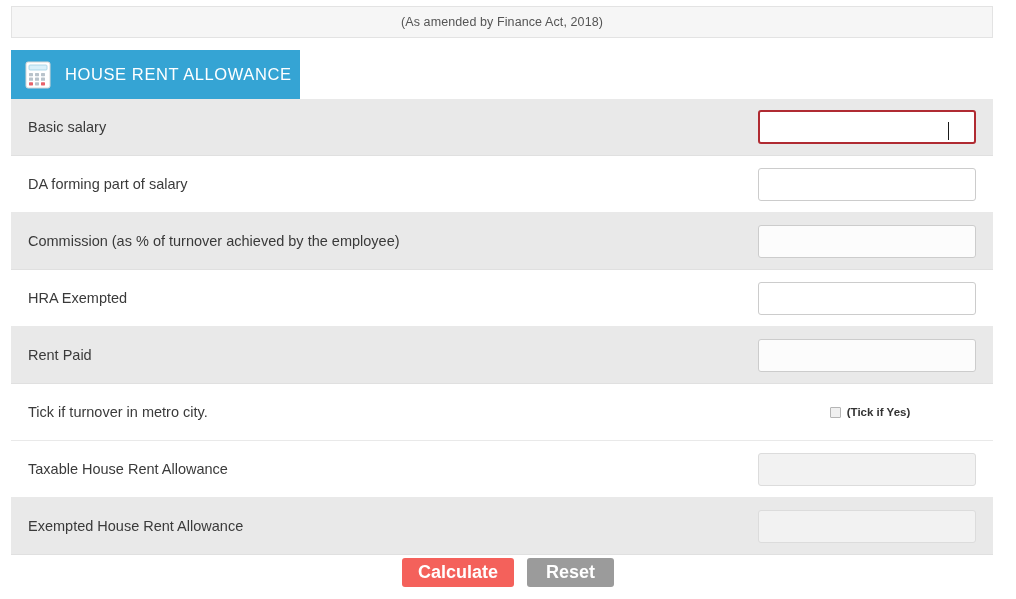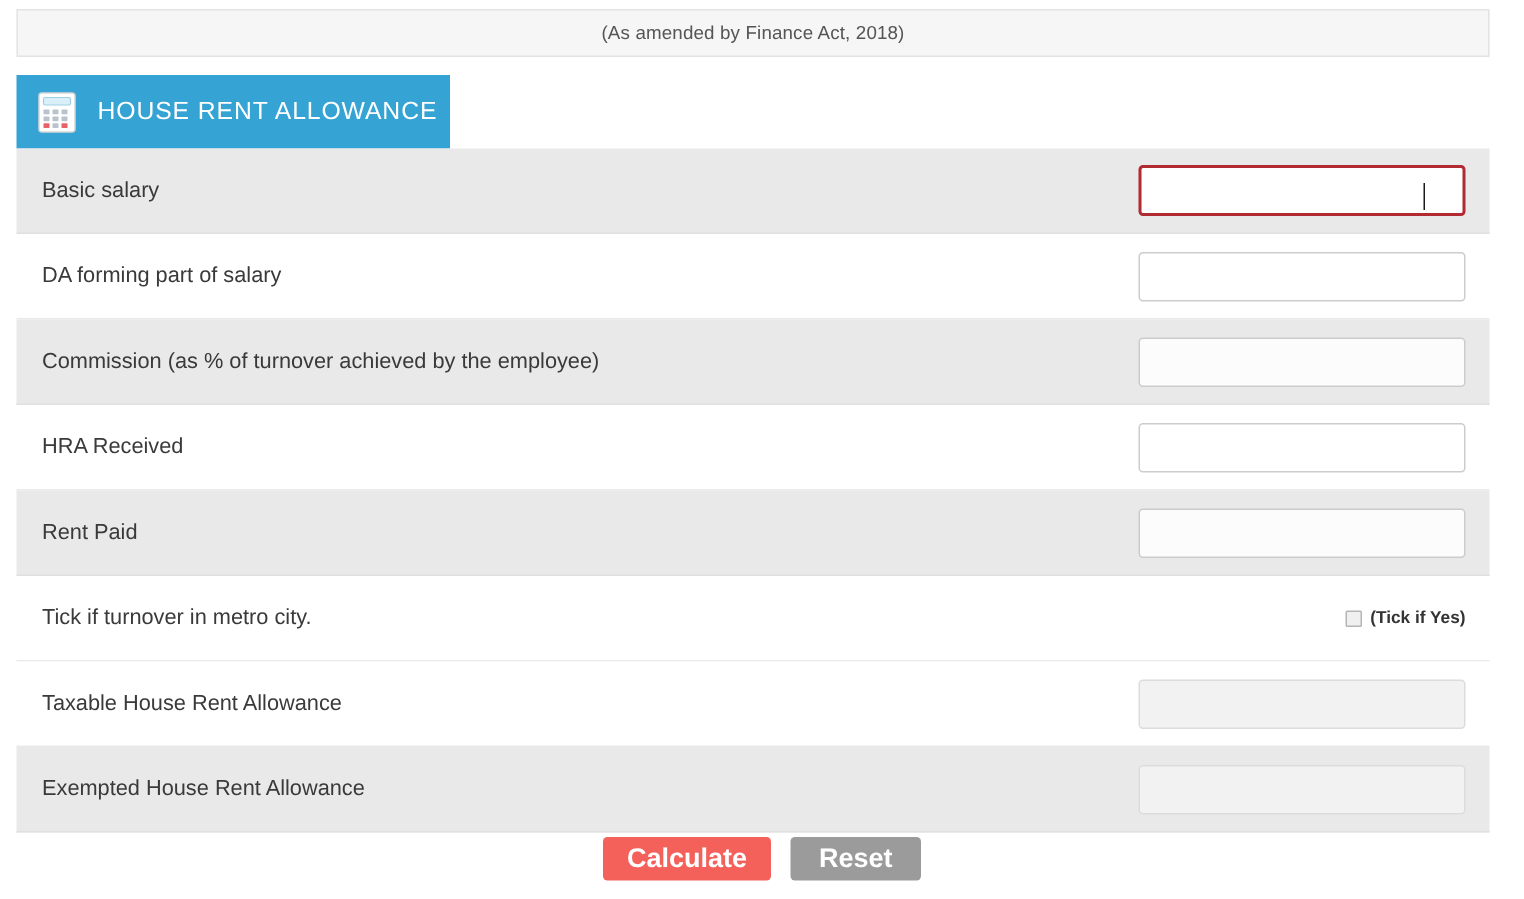--- a/index.html
+++ b/index.html
@@ -102,21 +102,21 @@
     color: #3a3a3a;
     white-space: nowrap;
     flex: 1 1 auto;
   }
   .row-control {
     flex: 0 0 auto;
     width: 236px;
     padding-right: 16px;
     box-sizing: border-box;
     display: flex;
-    justify-content: flex-end;
+    justify-content: center;
     align-items: center;
   }
 
   input.field {
     width: 218px;
     height: 33px;
     box-sizing: border-box;
     border: 1px solid #cccccc;
     border-radius: 3px;
     background: #ffffff;
@@ -253,21 +253,21 @@
     </div>
 
     <div class="form-row shaded">
       <div class="row-label">Commission (as % of turnover achieved by the employee)</div>
       <div class="row-control">
         <input class="field tinted" type="text" value="" style="">
       </div>
     </div>
 
     <div class="form-row plain">
-      <div class="row-label">HRA Received</div>
+      <div class="row-label">HRA Exempted</div>
       <div class="row-control">
         <input class="field" type="text" value="" style="">
       </div>
     </div>
 
     <div class="form-row shaded">
       <div class="row-label">Rent Paid</div>
       <div class="row-control">
         <input class="field tinted" type="text" value="" style="">
       </div>

